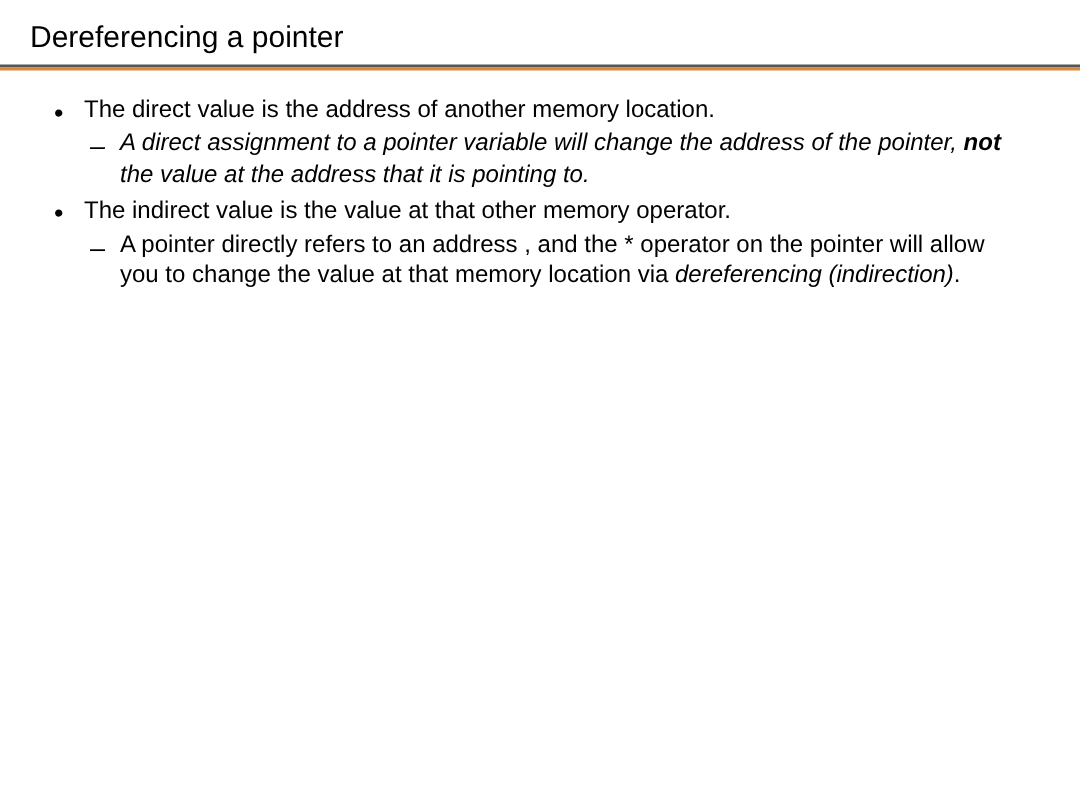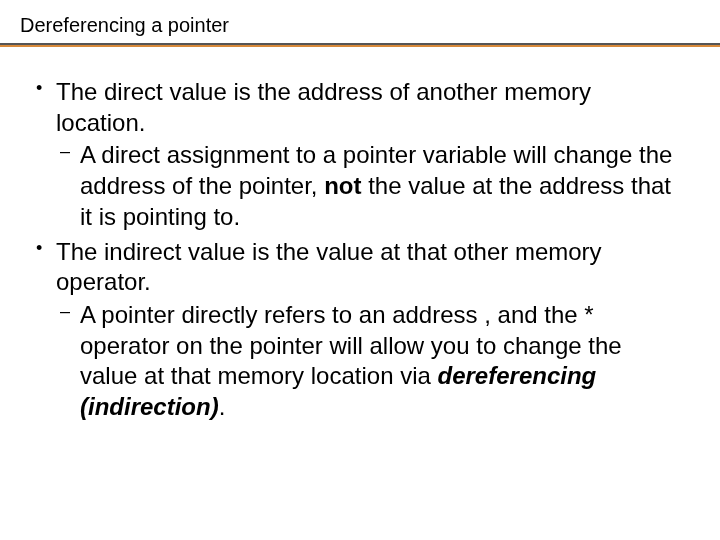--- a/index.html
+++ b/index.html
@@ -27,22 +27,22 @@
     height: 2px;
     background: #555555;
     margin: 0;
   }
   .rule-accent {
     height: 2px;
     background: #d88a3a;
     margin: 0;
   }
   .body {
-    padding: 30px 40px 0 30px;
-    font-size: 24px;
+    padding: 17px 40px 0 30px;
+    font-size: 16px;
     line-height: 1.28;
   }
   ul.lvl1 {
     list-style: none;
     margin: 0;
     padding: 0;
   }
   ul.lvl1 > li {
     position: relative;
     padding-left: 26px;
@@ -65,23 +65,23 @@
     padding-left: 24px;
     margin-bottom: 2px;
   }
   ul.lvl2 > li::before {
     content: "–";
     position: absolute;
     left: 4px;
     top: 0;
     font-size: 18px;
   }
-  .italic { }
+  .italic { font-style: italic; }
   .bold { font-weight: bold; }
-  .bolditalic { font-style: italic; font-weight: bold; margin-top: 24px; }
+  .bolditalic { font-style: italic; font-weight: normal; margin-top: 24px; }
 </style>
 </head>
 <body>
 
 <div class="slide">
 
   <div class="title">Dereferencing a pointer</div>
   <div class="rule-dark"></div>
   <div class="rule-accent"></div>
 

